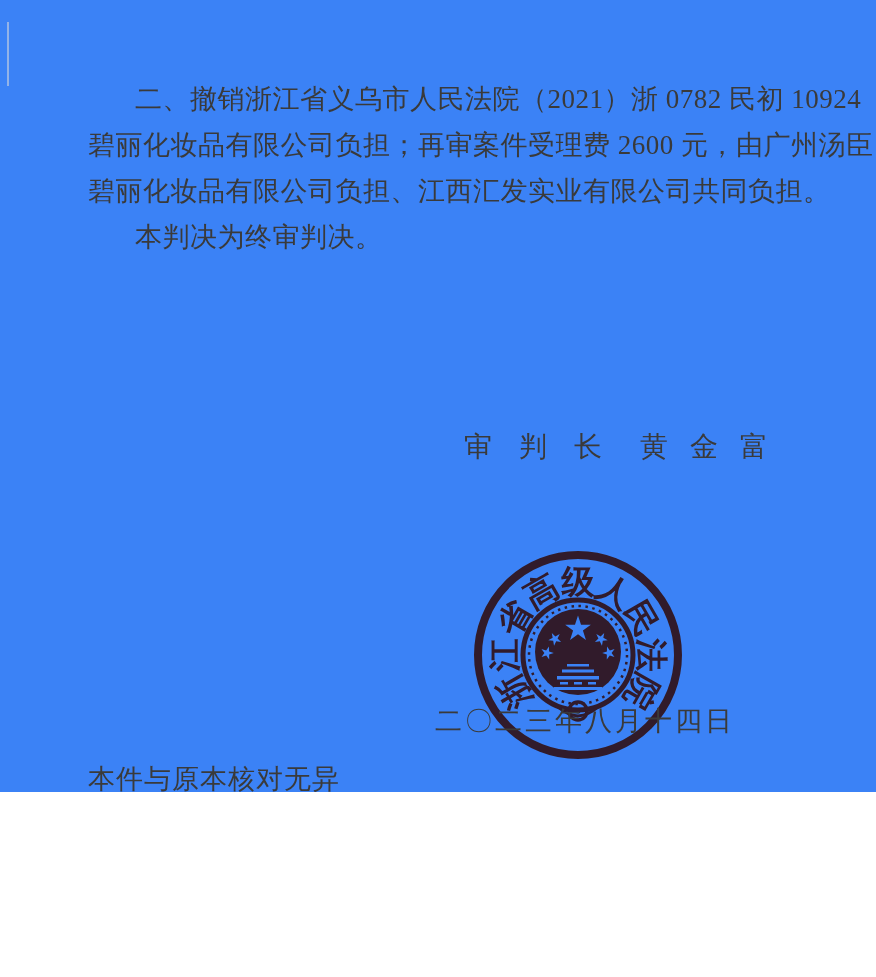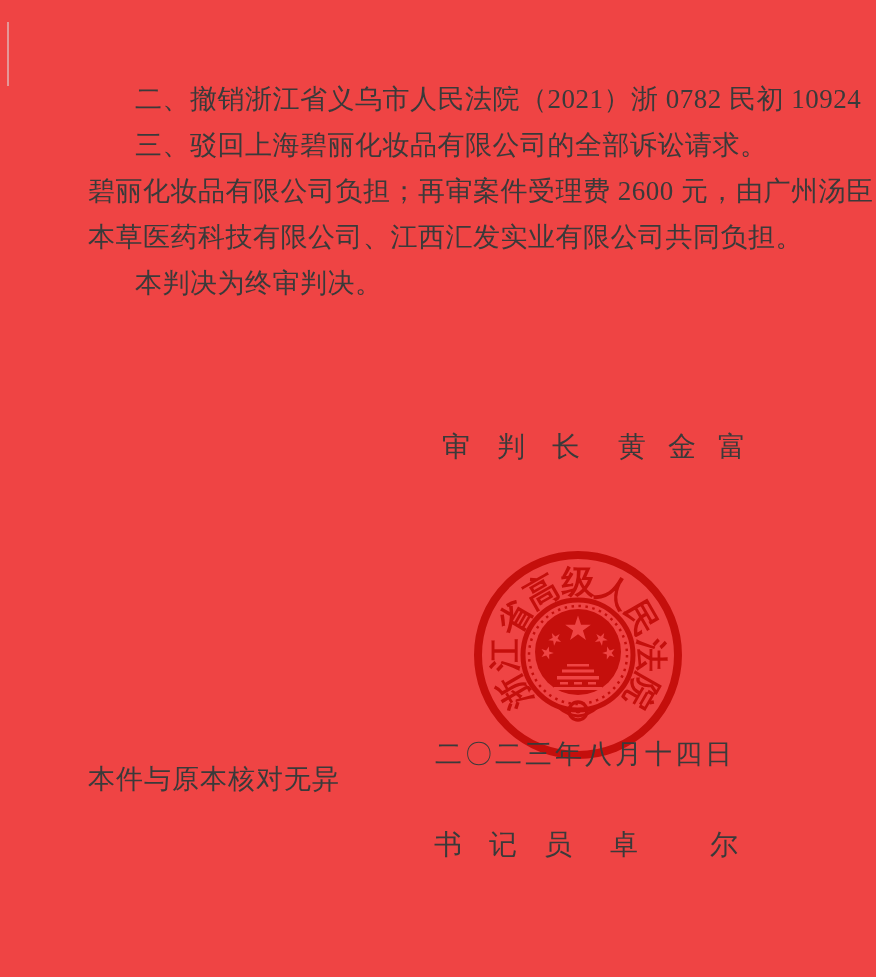--- a/index.html
+++ b/index.html
@@ -1,21 +1,21 @@
 <!DOCTYPE html>
 <html><head>
 <meta charset="utf-8">
 <style>
   * { margin: 0; padding: 0; box-sizing: border-box; }
   html, body { background: #ffffff; }
   .page {
     position: relative;
     width: 876px;
-    height: 977px;
-    background: #ef4444;
+    height: 792px;
+    background: #3b82f6;
     overflow: hidden;
     font-family: "Liberation Serif", "DejaVu Serif", serif;
     color: #3a3a3a;
   }
   .scan-artifact {
     position: absolute;
     left: 7px; top: 22px;
     width: 2px; height: 64px;
     background: #dcdcdc;
     opacity: 0.55;
@@ -24,28 +24,28 @@
   .body-text {
     position: absolute;
     left: 88px; top: 76px;
     width: 760px;
     font-size: 27px;
     letter-spacing: 0.5px;
   }
   .line { height: 46px; line-height: 46px; white-space: nowrap; }
   .line.indent { text-indent: 47px; }
   
-  .signatures { position: absolute; left: 442px; top: 423px; }
+  .signatures { position: absolute; left: 464px; top: 423px; }
   .sig-row { height: 47px; line-height: 47px; white-space: nowrap; font-size: 28px; }
   .sig-role { letter-spacing: 27px; }
   .sig-name { letter-spacing: 22px; margin-left: 11px; }
   
   .date-line {
     position: absolute;
-    left: 435px; top: 731px;
+    left: 435px; top: 698px;
     font-size: 27px;
     line-height: 46px;
     letter-spacing: 3px;
     white-space: nowrap;
   }
   
   .certification {
     position: absolute;
     left: 88px; top: 756px;
     font-size: 27px;
@@ -79,23 +79,22 @@
 </style>
 </head>
 <body>
 
 <div class="page">
 
   <div class="scan-artifact"></div>
 
   <div class="body-text">
     <div class="line indent">二、撤销浙江省义乌市人民法院（2021）浙 0782 民初 10924</div>
-    <div class="line indent">三、驳回上海碧丽化妆品有限公司的全部诉讼请求。</div>
     <div class="line">碧丽化妆品有限公司负担；再审案件受理费 2600 元，由广州汤臣</div>
-    <div class="line">本草医药科技有限公司、江西汇发实业有限公司共同负担。</div>
+    <div class="line">碧丽化妆品有限公司负担、江西汇发实业有限公司共同负担。</div>
     <div class="line indent">本判决为终审判决。</div>
   </div>
 
   <div class="signatures">
     <div class="sig-row">
       <span class="sig-role">审判长</span><span class="sig-name">黄金富</span>
     </div>
   </div>
 
   <div class="seal">

